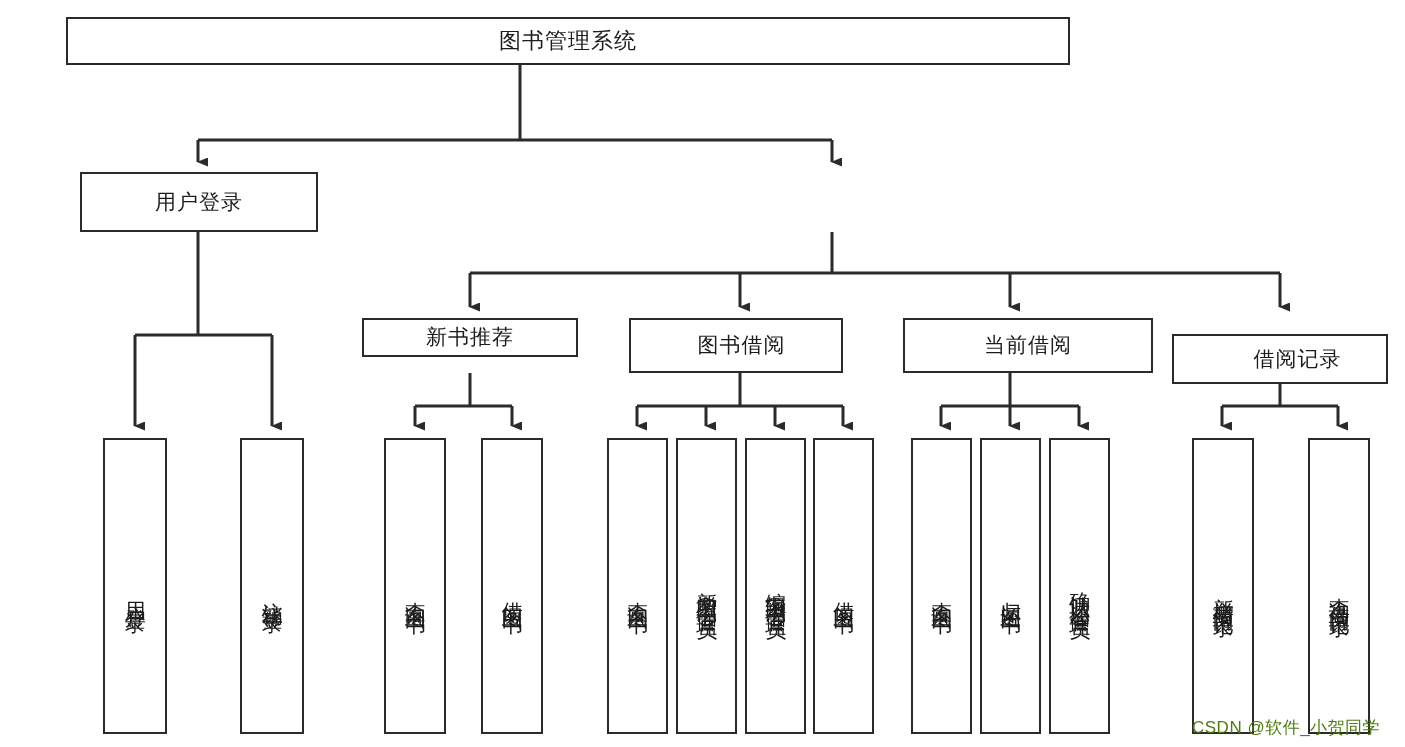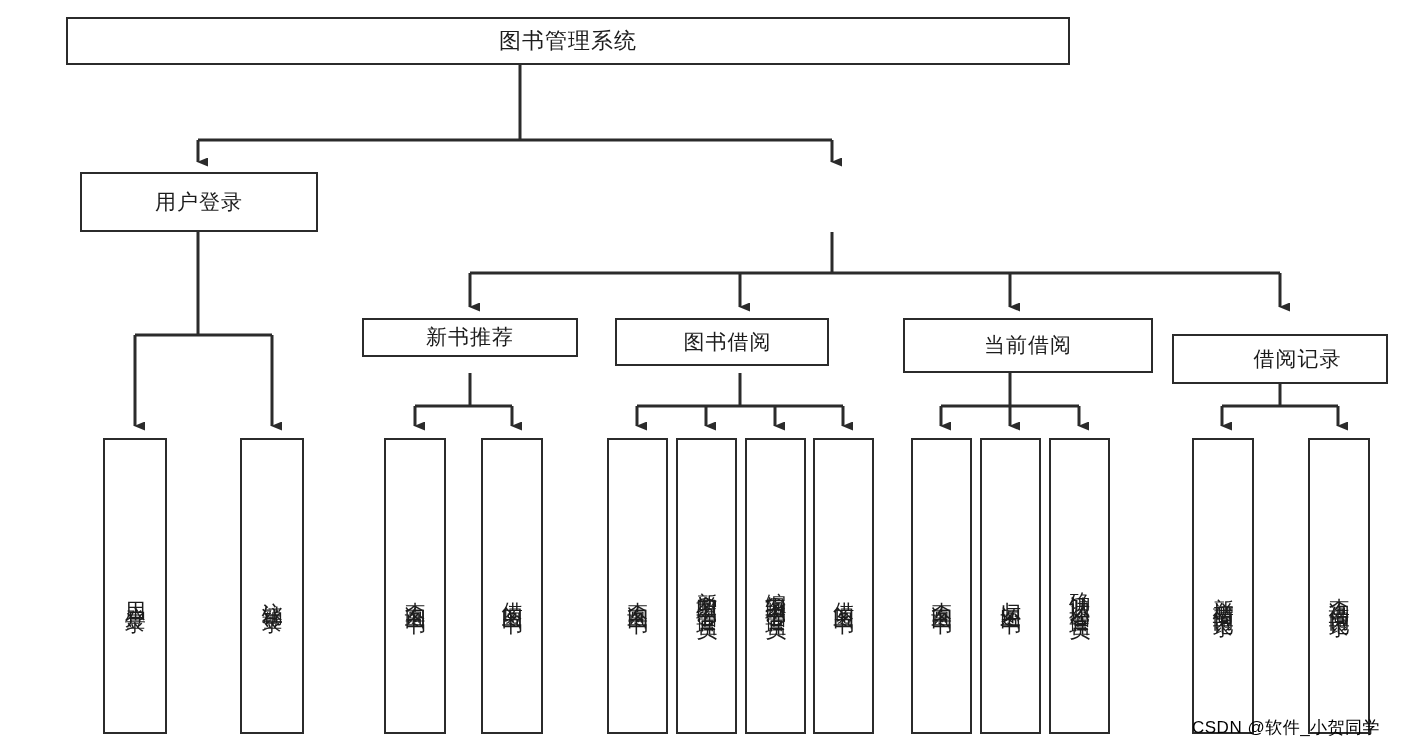--- a/index.html
+++ b/index.html
@@ -48,21 +48,21 @@
     text-orientation:upright;
     font-size:21px;
     letter-spacing:4px;
     line-height:1.25;
     white-space:normal;
     color:#1c1c1c;
   }
   .watermark{
     position:absolute;
     font-size:17px;
-    color:#000000;
+    color:#4d7c0f;
     letter-spacing:0.5px;
     white-space:nowrap;
     user-select:none;
   }
 </style>
 </head>
 <body>
 
 <div id="canvas">
 
@@ -122,21 +122,21 @@
 
   <div class="node" style="left:80px;top:172px;width:238px;height:60px;">
     <span class="label">用户登录</span>
   </div>
 
 
   <div class="node" style="left:362px;top:318px;width:216px;height:39px;">
     <span class="label">新书推荐</span>
   </div>
 
-  <div class="node" style="left:615px;top:318px;width:214px;height:48px;padding-left:11px;">
+  <div class="node" style="left:629px;top:318px;width:214px;height:55px;padding-left:11px;">
     <span class="label">图书借阅</span>
   </div>
 
   <div class="node" style="left:903px;top:318px;width:250px;height:55px;">
     <span class="label">当前借阅</span>
   </div>
 
   <div class="node" style="left:1172px;top:334px;width:216px;height:50px;padding-left:35px;">
     <span class="label">借阅记录</span>
   </div>

